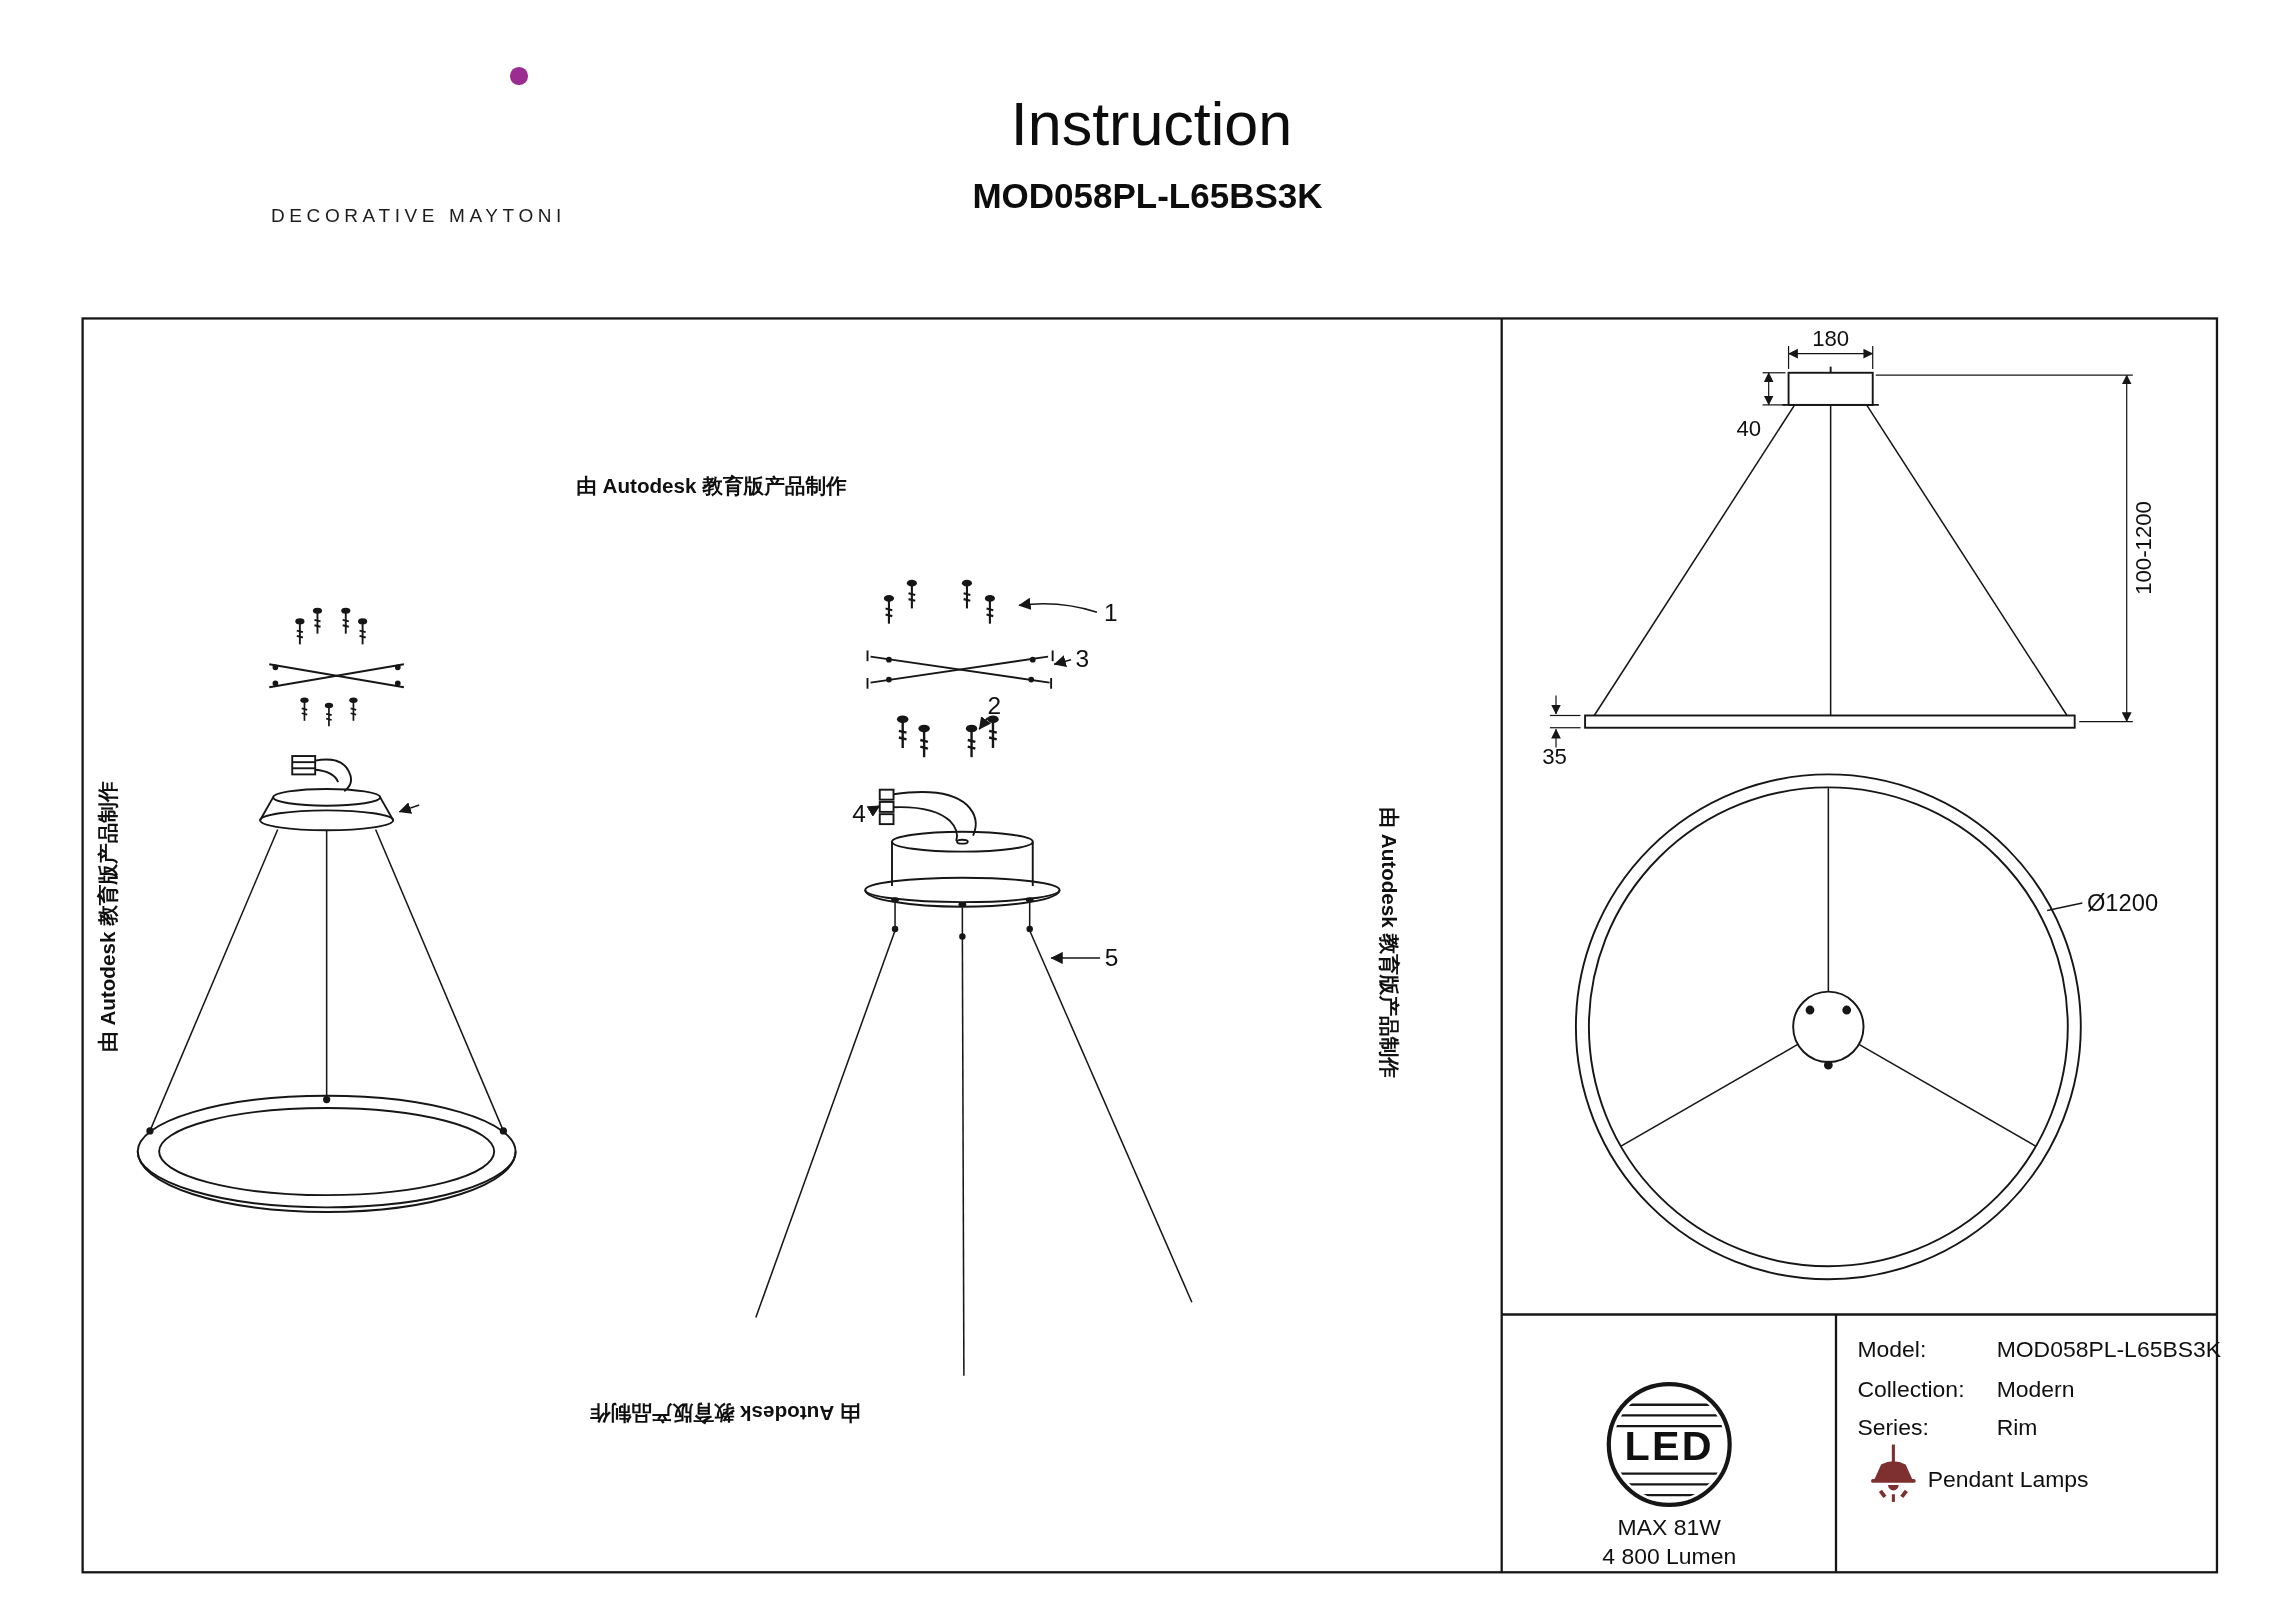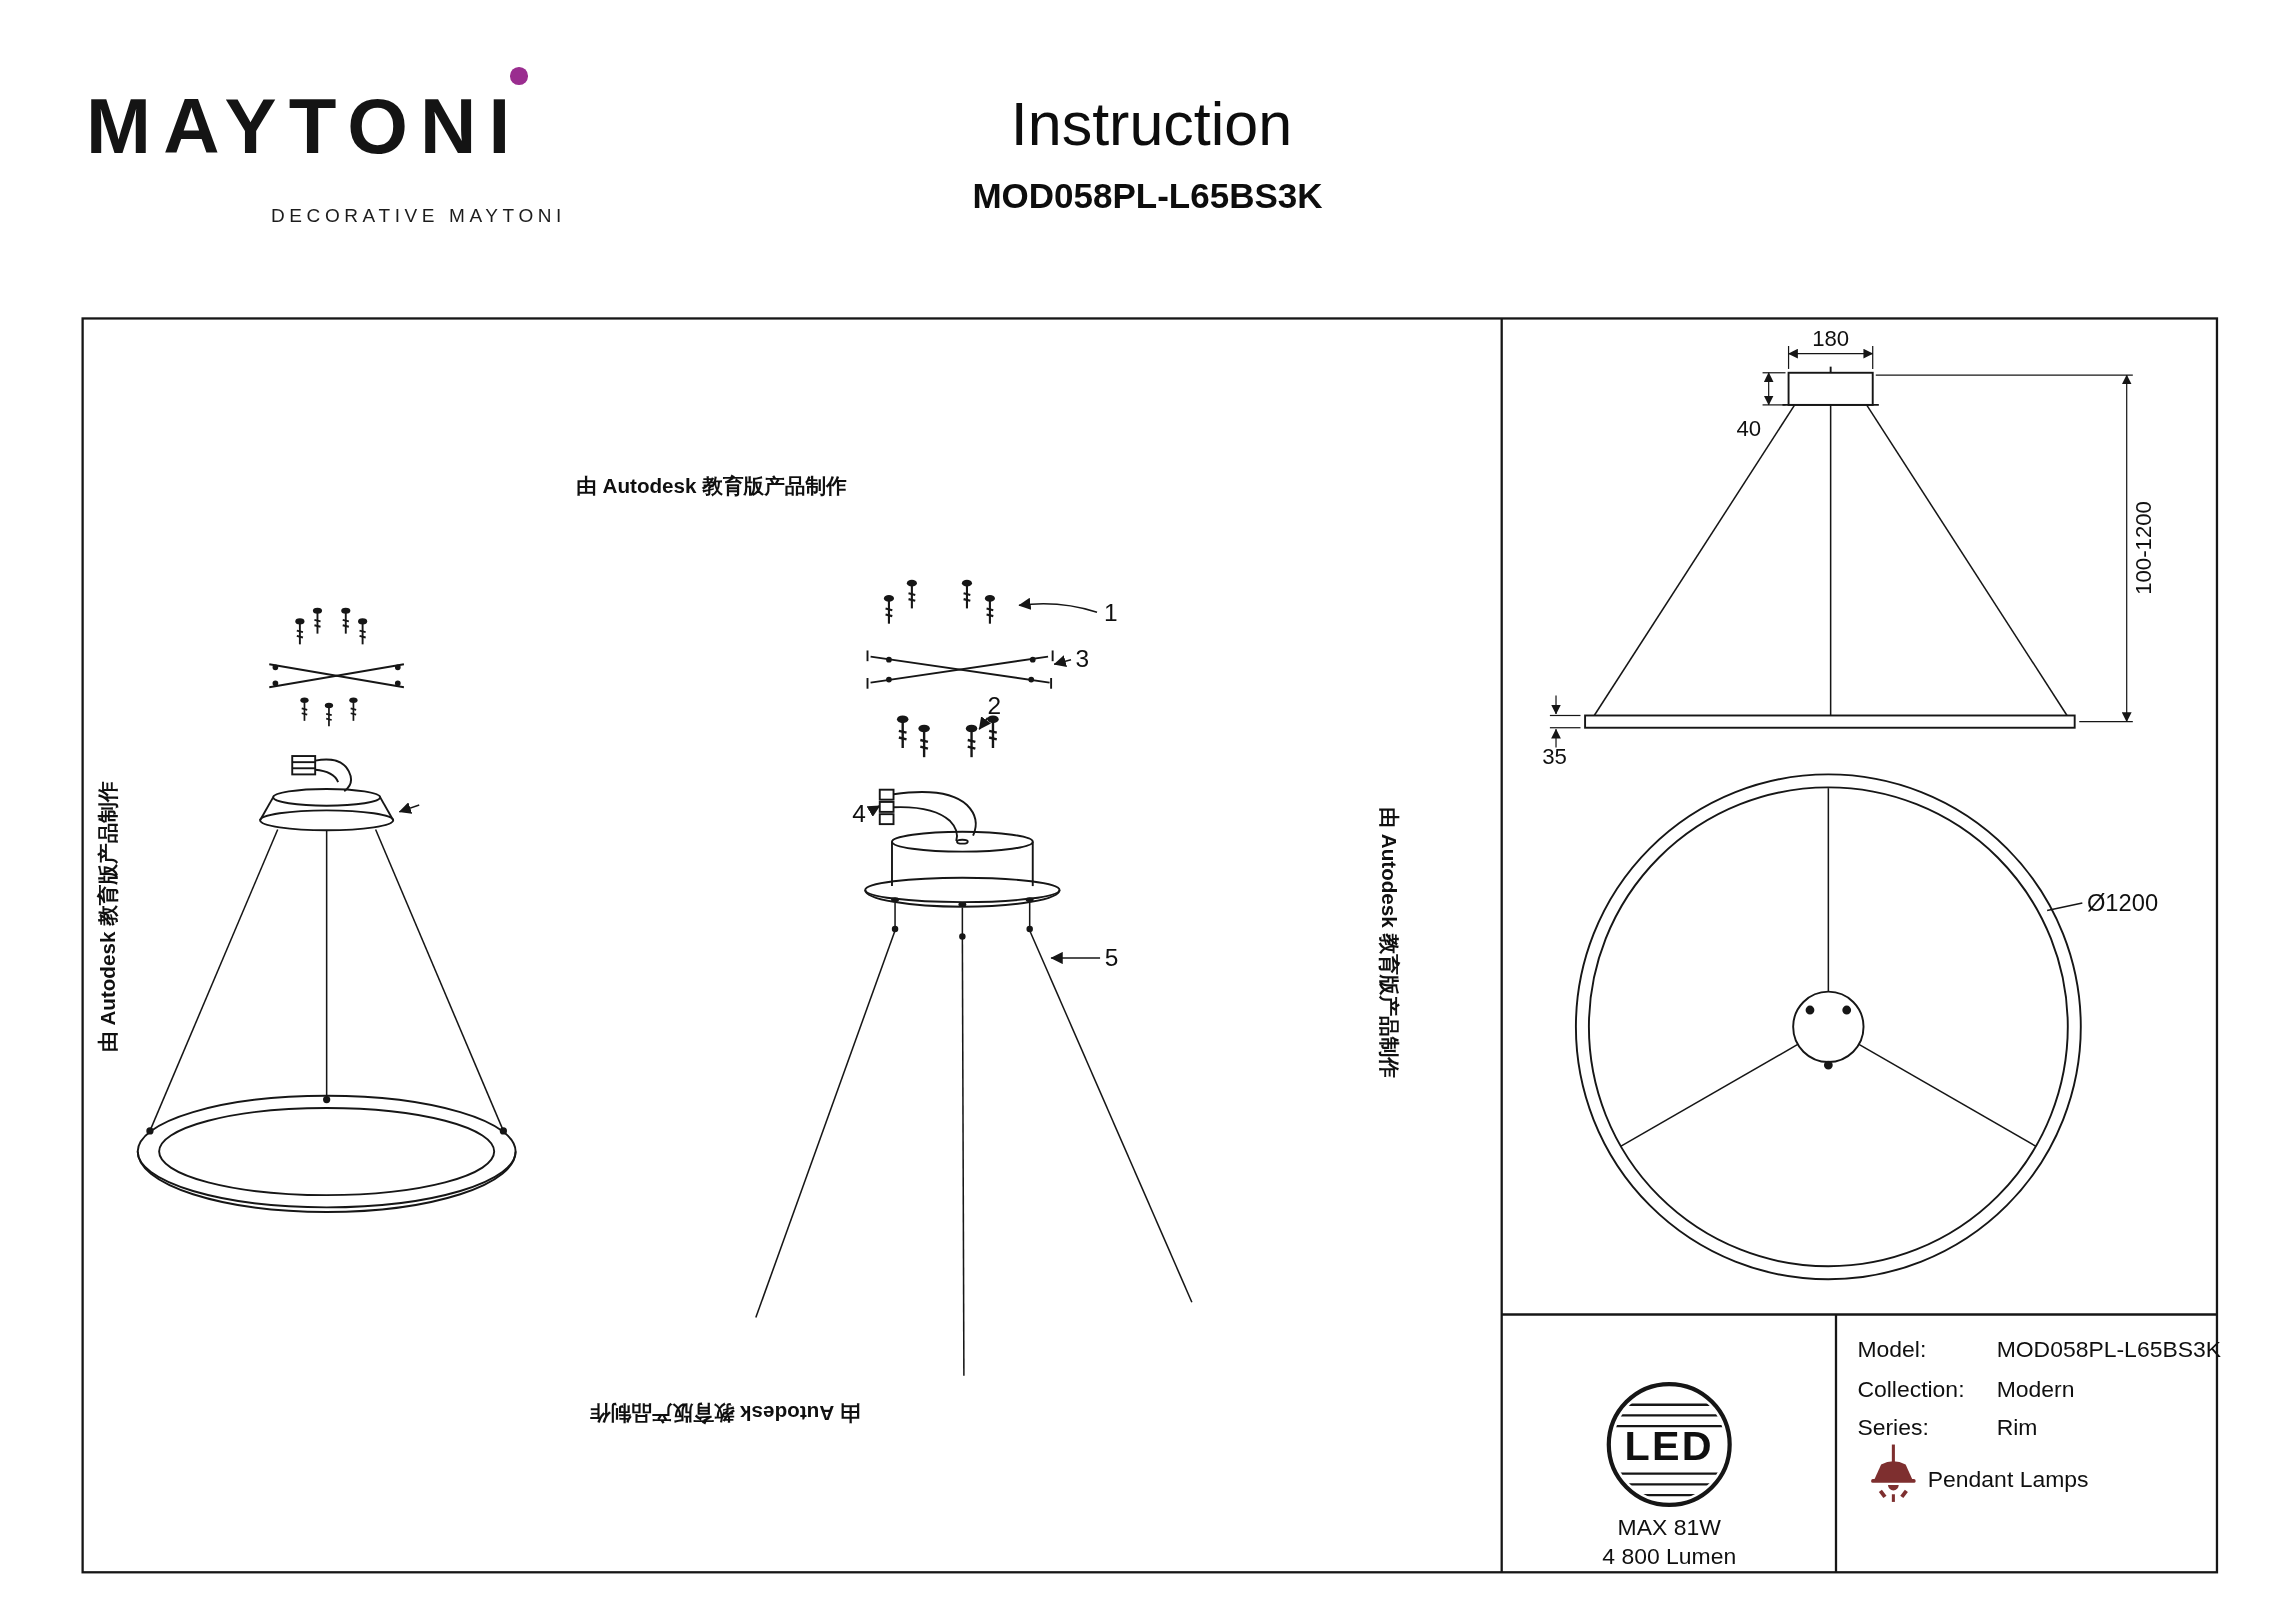--- a/index.html
+++ b/index.html
@@ -29,21 +29,20 @@
     font-size:35px; font-weight:bold; color:#0d0d0d;
   }
   svg.sheet { position:absolute; left:0; top:0; }
   svg text { font-family:"Liberation Sans", sans-serif; }
 </style>
 </head>
 <body>
 
 <div class="page">
 
-  <div class="logo-text">MAYTONI</div>
   <div class="logo-dot" style="background: rgb(154, 45, 143);"></div>
   <div class="logo-sub">DECORATIVE MAYTONI</div>
   <div class="title">Instruction</div>
   <div class="model">MOD058PL-L65BS3K</div>
 
   <svg class="sheet" width="2295" height="1623" viewBox="0 0 3000 2121">
     <defs>
       <marker id="arrow" viewBox="0 0 10 10" refX="9.5" refY="5" markerWidth="8" markerHeight="8" orient="auto-start-reverse">
         <path d="M0,0 L10,5 L0,10 z" fill="#161616"></path>
       </marker>

